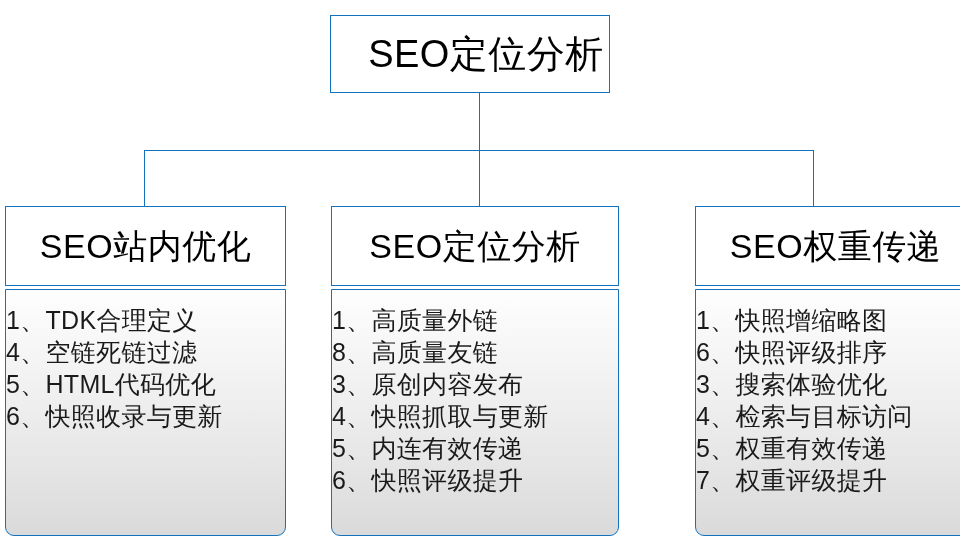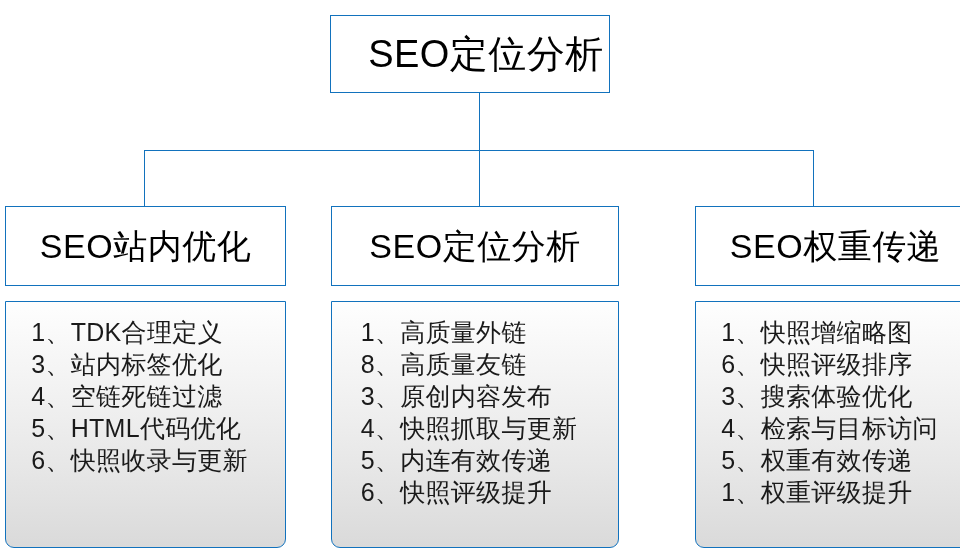--- a/index.html
+++ b/index.html
@@ -74,29 +74,29 @@
   .col-header-title {
     font-size: 34px;
     line-height: 1;
     letter-spacing: 0.5px;
     color: #000000;
     white-space: nowrap;
   }
 
   .col-body {
     box-sizing: border-box;
-    margin-top: 15px;
+    margin-top: 3px;
     height: 247px;
     border: 1.6px solid #1272BD;
     border-radius: 0 0 9px 9px;
     background: linear-gradient(to bottom, #FEFEFE 0%, #F4F4F4 30%, #E6E6E6 70%, #DADADA 100%);
     padding: 14px 12px 0 0;
     display: flex;
     flex-direction: column;
-    align-items: center;
+    align-items: flex-start;
   }
   .item-list {
     list-style: none;
     margin: 0;
     padding: 0;
   }
   .item-list li {
     font-size: 25px;
     line-height: 32px;
     color: #1a1a1a;
@@ -126,21 +126,20 @@
     <span class="root-title">SEO定位分析</span>
   </div>
 
   <div class="column col-1">
     <div class="col-header">
       <span class="col-header-title">SEO站内优化</span>
     </div>
     <div class="col-body">
       <ul class="item-list">
         <li>1、TDK合理定义</li>
-        <li>3、站内标签优化</li>
         <li>4、空链死链过滤</li>
         <li>5、HTML代码优化</li>
         <li>6、快照收录与更新</li>
       </ul>
     </div>
   </div>
 
   <div class="column col-2">
     <div class="col-header">
       <span class="col-header-title">SEO定位分析</span>
@@ -161,18 +160,18 @@
     <div class="col-header">
       <span class="col-header-title">SEO权重传递</span>
     </div>
     <div class="col-body">
       <ul class="item-list">
         <li>1、快照增缩略图</li>
         <li>6、快照评级排序</li>
         <li>3、搜索体验优化</li>
         <li>4、检索与目标访问</li>
         <li>5、权重有效传递</li>
-        <li>1、权重评级提升</li>
+        <li>7、权重评级提升</li>
       </ul>
     </div>
   </div>
 
 </div>
 
 </body></html>

